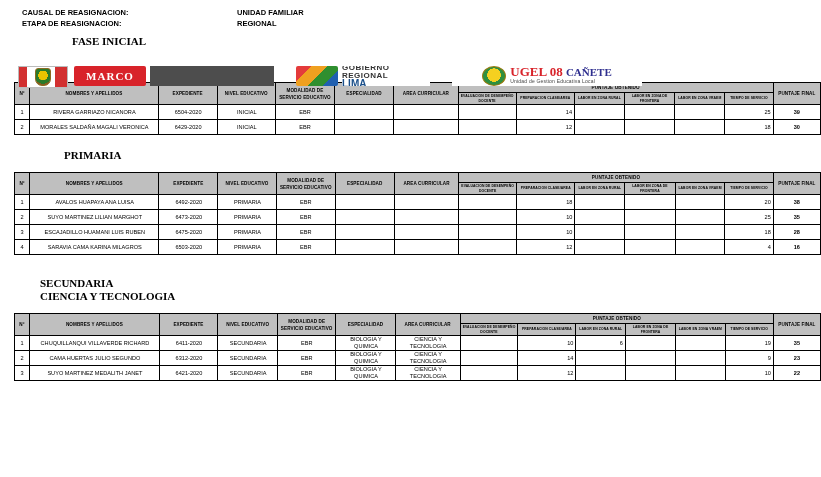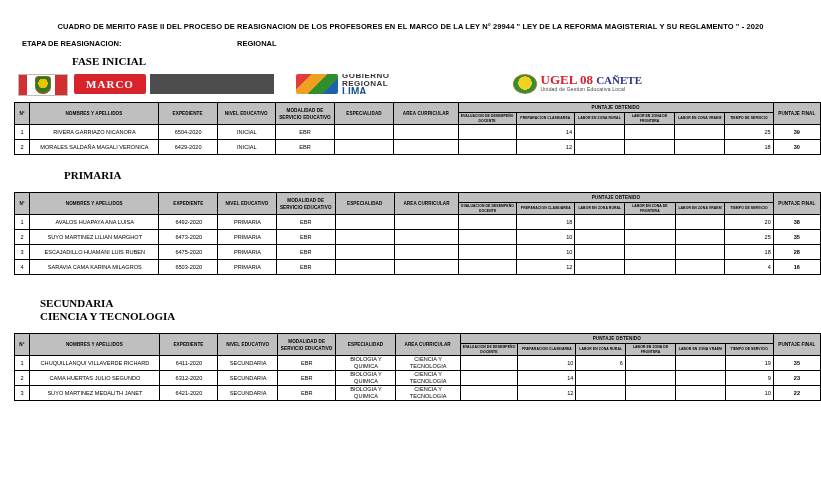--- a/index.html
+++ b/index.html
@@ -55,21 +55,21 @@
     line-height: 13px;
   }
   .logos {
     position: relative;
     height: 22px;
     margin-top: 6px;
     margin-bottom: 6px;
   }
   .logo {
     position: absolute;
-    top: 0;
+    top: 12px;
     height: 20px;
     display: flex;
     align-items: center;
     justify-content: center;
     overflow: hidden;
   }
   .logo-escudo {
     left: 18px;
     width: 48px;
     background: linear-gradient(90deg,#d23030 0 8px,#ffffff 8px 36px,#d23030 36px 48px);
@@ -129,21 +129,21 @@
     border: 0;
   }
   .logo-gorelima .g1 { font-size: 8px; color: #333; letter-spacing: 0.5px; }
   .logo-gorelima .g2 { font-size: 10px; color: #1a4f8a; font-weight: bold; }
   .logo-ugel {
     left: 452px;
     width: 190px;
     background: #ffffff;
     display: flex;
     align-items: center;
-    justify-content: flex-end;
+    justify-content: center;
   }
   .ugel-seal {
     width: 22px;
     height: 18px;
     border-radius: 50%;
     background: radial-gradient(circle at 50% 45%, #f5d020 0 45%, #2f8f3f 46% 75%, #c8a020 76% 100%);
     border: 1px solid #9a7a10;
     margin-right: 4px;
   }
   .ugel-text {
@@ -215,23 +215,26 @@
     font-weight: bold;
     padding-left: 40px;
     line-height: 13px;
   }
 </style>
 </head>
 <body>
 
 <div class="page">
 
-  <div class="title">CUADRO DE MERITO  FASE II  DEL PROCESO DE REASIGNACION  DE LOS PROFESORES EN EL MARCO DE LA LEY  N° 29944 " LEY DE LA REFORMA MAGISTERIAL Y SU REGLAMENTO " - 2020</div>
 
   <div class="meta">
+    <div class="meta-row">
+      <span class="meta-label">CAUSAL DE REASIGNACION:</span>
+      <span class="meta-value">UNIDAD FAMILIAR</span>
+    </div>
     <div class="meta-row">
       <span class="meta-label">ETAPA DE REASIGNACION:</span>
       <span class="meta-value">REGIONAL</span>
     </div>
   </div>
 
   <div class="level-heading">FASE INICIAL</div>
 
   <div class="logos">
     <div class="logo logo-escudo">

